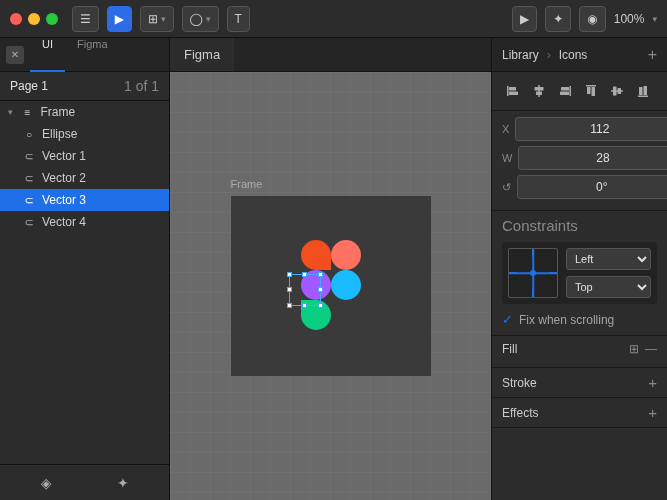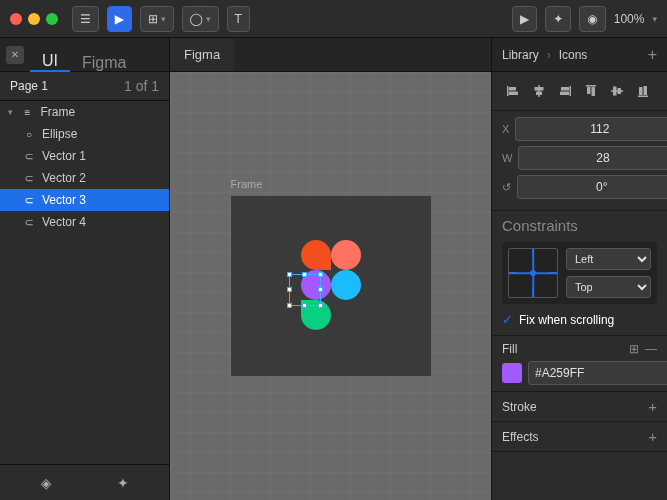--- a/index.html
+++ b/index.html
@@ -101,23 +101,23 @@
       margin: 0 6px;
       cursor: pointer;
       font-size: 10px;
       color: #aaa;
       flex-shrink: 0;
     }
     .tab {
       padding: 0 12px;
       height: 34px;
       display: flex;
-      align-items: flex-end;
+      align-items: flex-start;
       cursor: pointer;
-      font-size: 16px;
+      font-size: 11px;
       color: #888;
     }
     .tab.active {
       color: #e0e0e0;
       border-bottom: 2px solid #1e6fe8;
     }
 
     
     .center-tab {
       background: #2c2c2c;
@@ -422,21 +422,21 @@
       gap: 6px;
       padding: 4px 10px 8px;
       border-bottom: 1px solid #1a1a1a;
     }
     .checkmark {
       color: #1e6fe8;
       font-size: 13px;
     }
     .fix-scroll-label {
       font-size: 12px;
-      color: #ffffff;
+      color: #a3a3a3;
     }
 
     
     .fill-section {
       padding: 6px 10px;
       border-bottom: 1px solid #1a1a1a;
     }
     .fill-header {
       display: flex;
       align-items: center;
@@ -743,25 +743,20 @@
     </div>
 
     <div class="fill-section">
       <div class="fill-header">
         <span class="fill-title">Fill</span>
         <div class="fill-icons">
           <span>⊞</span>
           <span>—</span>
         </div>
       </div>
-      <div class="fill-row">
-        <div class="color-swatch" style="background:#a259ff;"></div>
-        <input class="hex-input" type="text" value="#A259FF" style="">
-
-      </div>
     </div>
 
     <div class="simple-section">
       <span class="simple-title">Stroke</span>
       <span class="simple-plus">+</span>
     </div>
 
     <div class="simple-section">
       <span class="simple-title">Effects</span>
       <span class="simple-plus">+</span>

